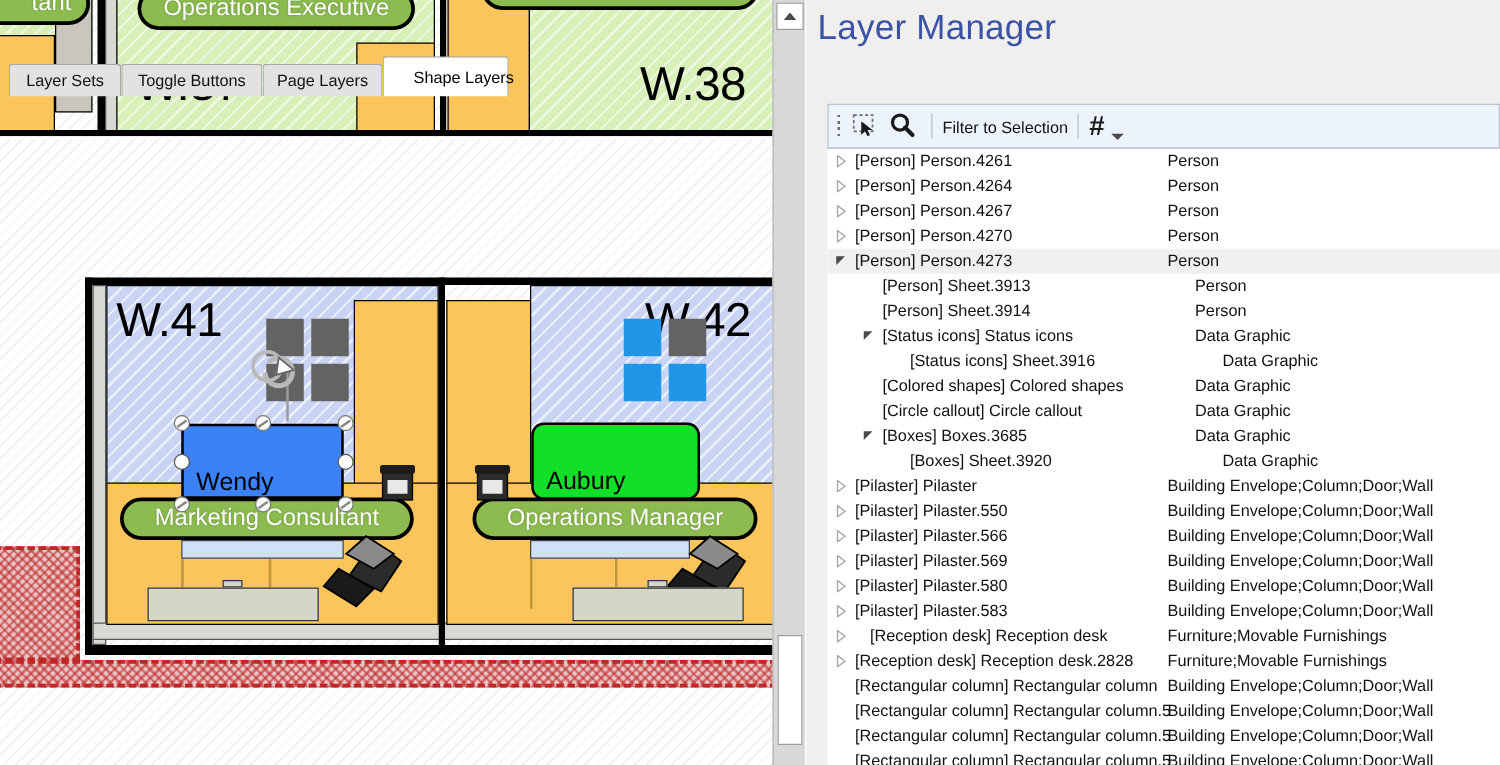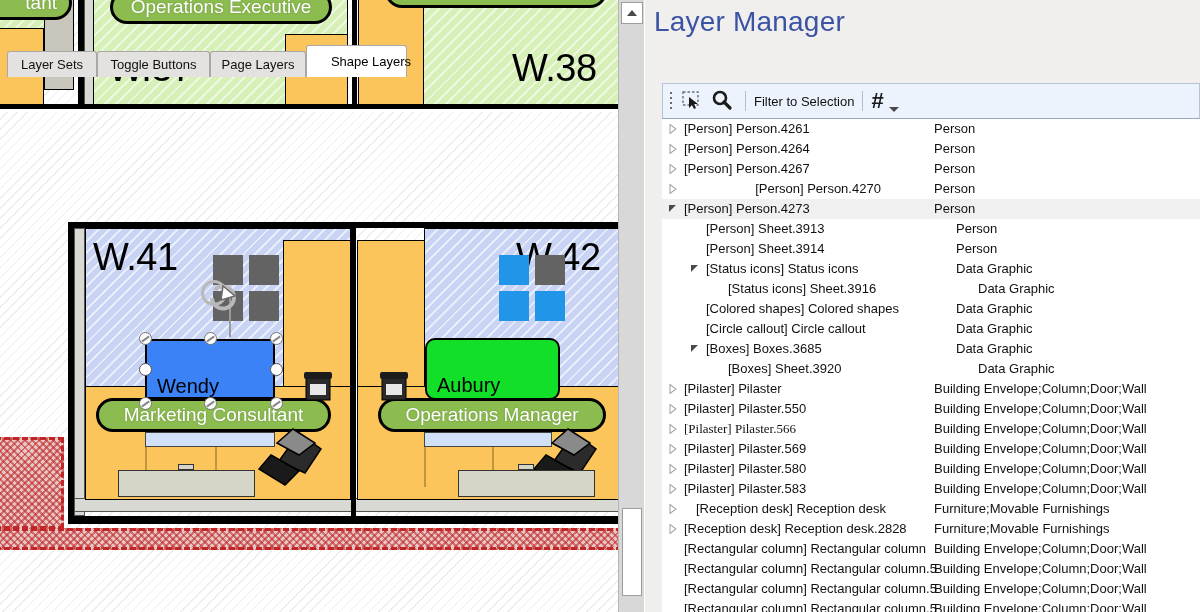--- a/index.html
+++ b/index.html
@@ -424,21 +424,21 @@
         </div>
         <div class="tname clip-name" style="left: 22px; width: 268px;">[Person] Person.4267</div>
         <div class="tcat" style="left: 272px; width: 266px;">Person</div>
       </div>
       <div class="trow">
         <div class="twist-wrap" style="left: 6px;">
           <svg width="10" height="10" viewBox="0 0 10 10">
             <path d="M2 0.5 L8 5 L2 9.5 Z" fill="none" stroke="#a8a8a8" stroke-width="1.1"></path>
           </svg>
         </div>
-        <div class="tname clip-name" style="left: 22px; width: 268px; text-align: center;">[Person] Person.4270</div>
+        <div class="tname clip-name" style="left: 22px; width: 268px;">[Person] Person.4270</div>
         <div class="tcat" style="left: 272px; width: 266px;">Person</div>
       </div>
       <div class="trow selected">
         <div class="twist-wrap" style="left: 6px;">
           <svg width="10" height="10" viewBox="0 0 10 10">
             <path d="M1 1 L8 1 L1 8 Z" fill="#4a4a4a"></path>
           </svg>
         </div>
         <div class="tname clip-name" style="left: 22px; width: 268px;">[Person] Person.4273</div>
         <div class="tcat" style="left: 272px; width: 266px;">Person</div>
@@ -502,21 +502,21 @@
         </div>
         <div class="tname clip-name" style="left: 22px; width: 268px;">[Pilaster] Pilaster.550</div>
         <div class="tcat" style="left: 272px; width: 266px;">Building Envelope;Column;Door;Wall</div>
       </div>
       <div class="trow">
         <div class="twist-wrap" style="left: 6px;">
           <svg width="10" height="10" viewBox="0 0 10 10">
             <path d="M2 0.5 L8 5 L2 9.5 Z" fill="none" stroke="#a8a8a8" stroke-width="1.1"></path>
           </svg>
         </div>
-        <div class="tname clip-name" style="left: 22px; width: 260px; font-family: Liberation Serif, serif;">[Pilaster] Pilaster.566</div>
+        <div class="tname clip-name" style="left: 22px; width: 260px;">[Pilaster] Pilaster.566</div>
         <div class="tcat" style="left: 272px; width: 266px;">Building Envelope;Column;Door;Wall</div>
       </div>
       <div class="trow">
         <div class="twist-wrap" style="left: 6px;">
           <svg width="10" height="10" viewBox="0 0 10 10">
             <path d="M2 0.5 L8 5 L2 9.5 Z" fill="none" stroke="#a8a8a8" stroke-width="1.1"></path>
           </svg>
         </div>
         <div class="tname clip-name" style="left: 22px; width: 268px;">[Pilaster] Pilaster.569</div>
         <div class="tcat" style="left: 272px; width: 266px;">Building Envelope;Column;Door;Wall</div>

